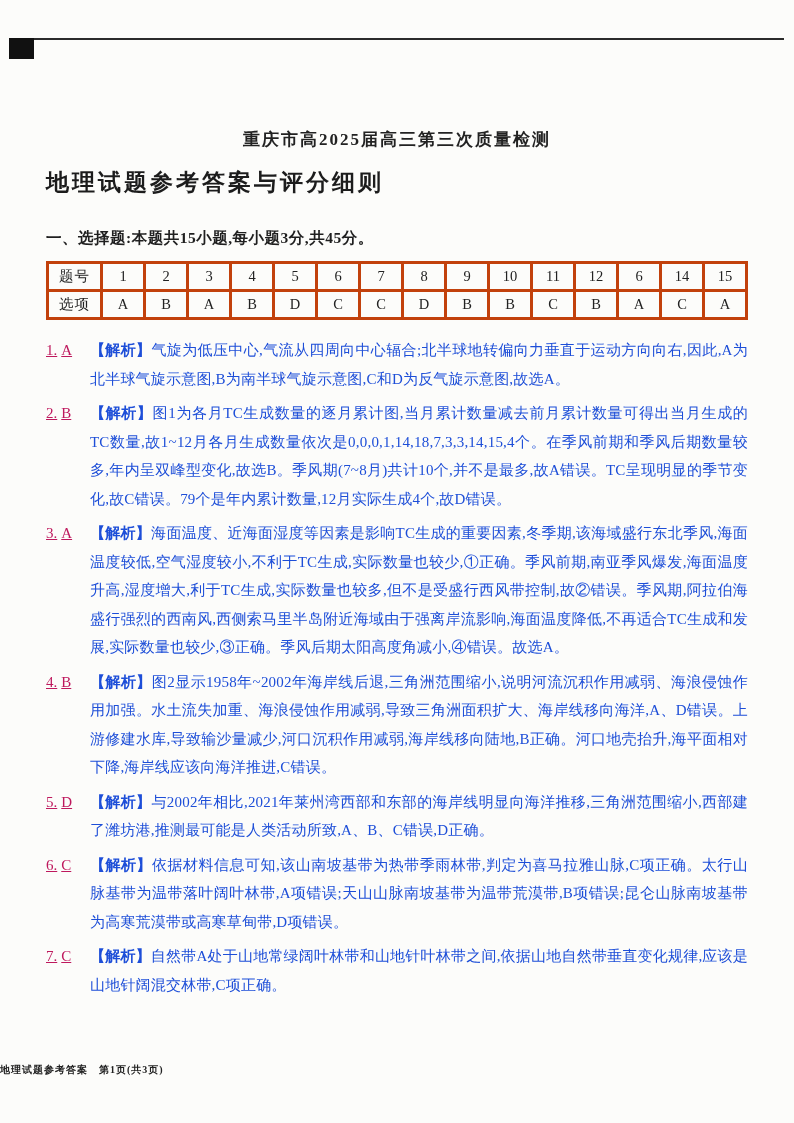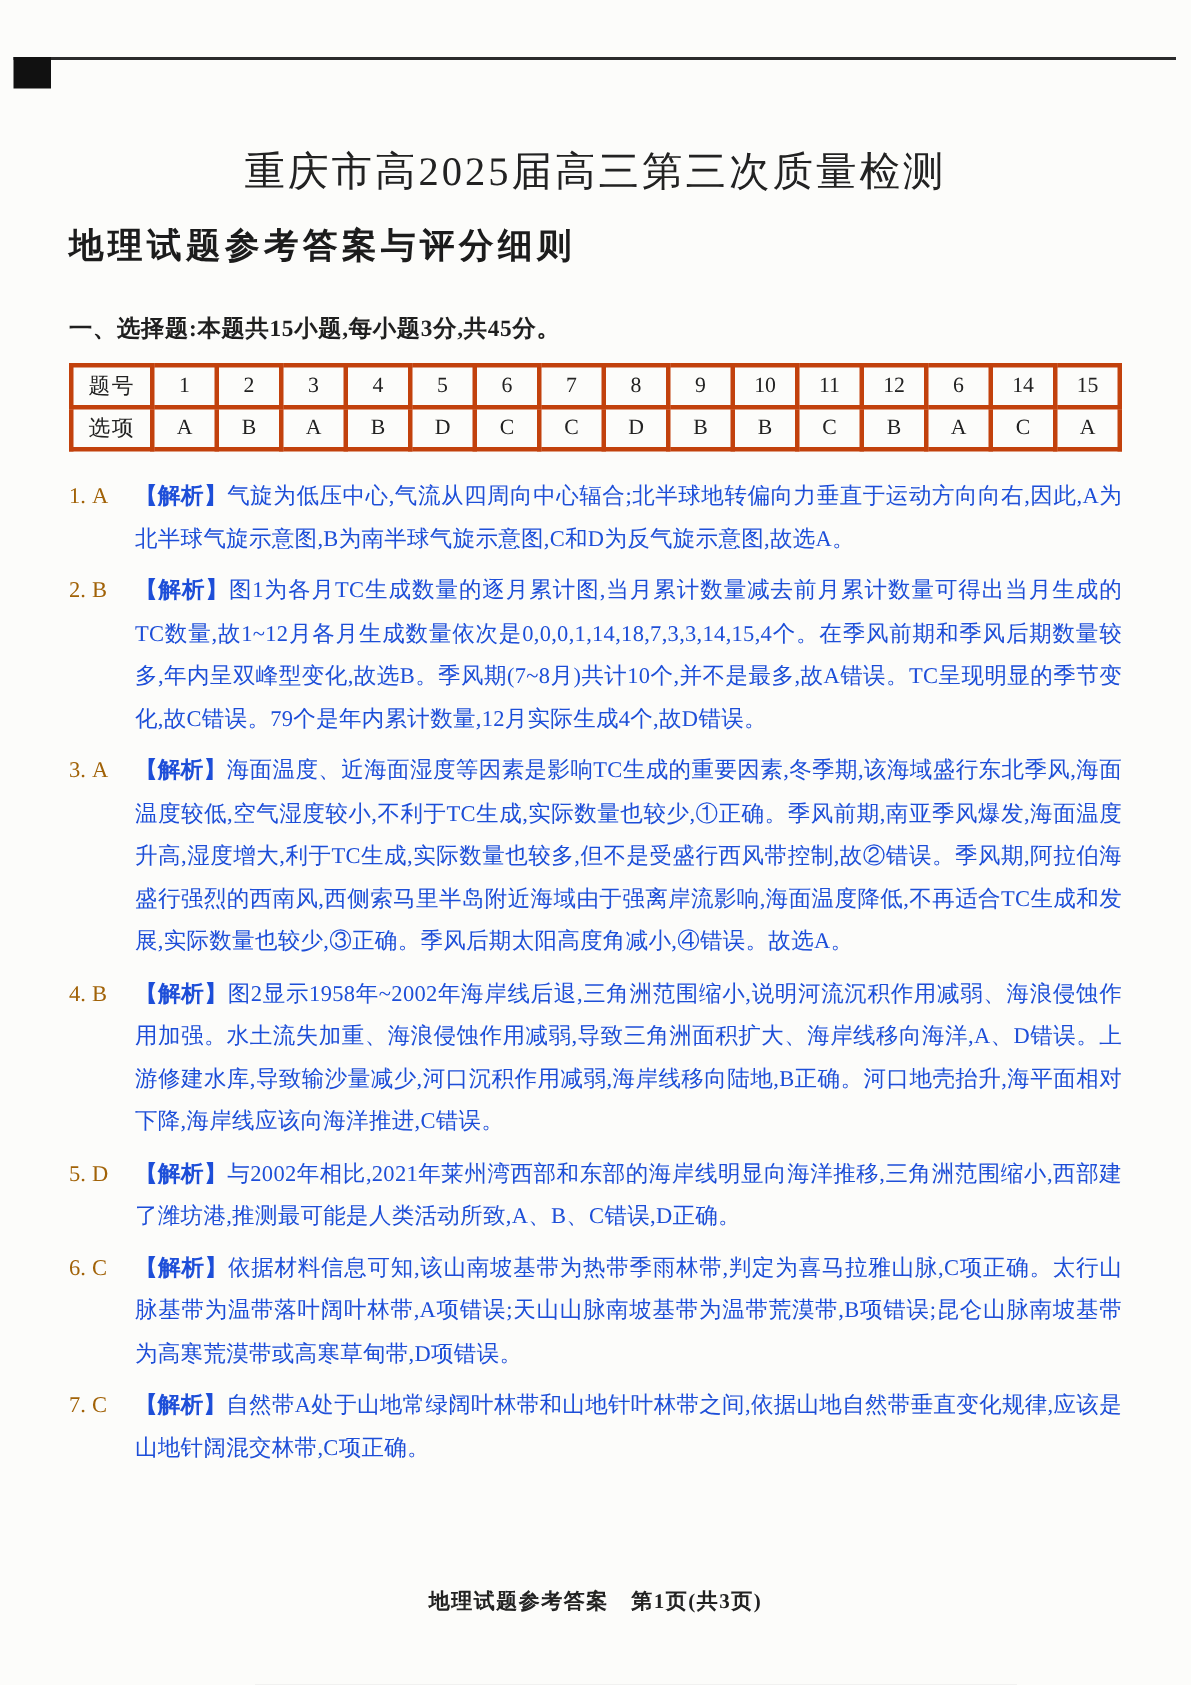--- a/index.html
+++ b/index.html
@@ -36,24 +36,25 @@
 
   .content {
     position: absolute;
     top: 96px;
     left: 46px;
     width: 702px;
   }
 
   h1.doc-title {
     text-align: center;
-    font-size: 27px;
-    font-weight: 400;
+    font-size: 17px;
+    font-weight: 700;
     letter-spacing: 2px;
     color: #222;
+    margin-top: 32px;
   }
   h2.doc-subtitle {
     text-align: left;
     font-size: 23px;
     font-weight: 700;
     letter-spacing: 3px;
     margin-top: 16px;
     color: #1c1c1c;
   }
 
@@ -87,40 +88,41 @@
   }
   .exp-item {
     display: flex;
     margin-bottom: 6px;
   }
   .exp-label {
     flex: 0 0 44px;
     font-size: 15px;
     line-height: 1.9;
     white-space: nowrap;
-    color: #a16207;
+    color: #be185d;
+    text-decoration: underline;
   }
   .exp-ans { margin-left: 4px; }
   .exp-text {
     flex: 1;
     font-size: 15px;
     line-height: 1.9;
     text-align: justify;
     letter-spacing: 0.2px;
     color: #1d4ed8;
   }
   .exp-marker { font-weight: 700; }
 
   .footer {
     position: absolute;
     bottom: 46px;
     left: 0;
     width: 100%;
-    text-align: center;
-    font-size: 14px;
+    text-align: left;
+    font-size: 10px;
     font-weight: 700;
     letter-spacing: 1px;
     color: #222;
   }
 </style>
 </head>
 <body>
 
 <div class="page">
 

